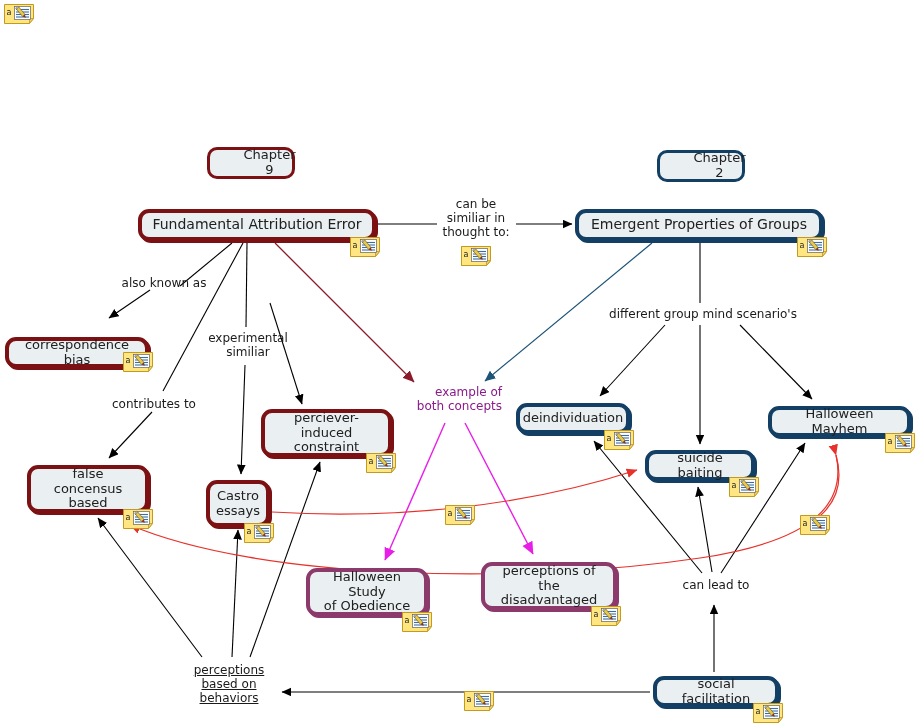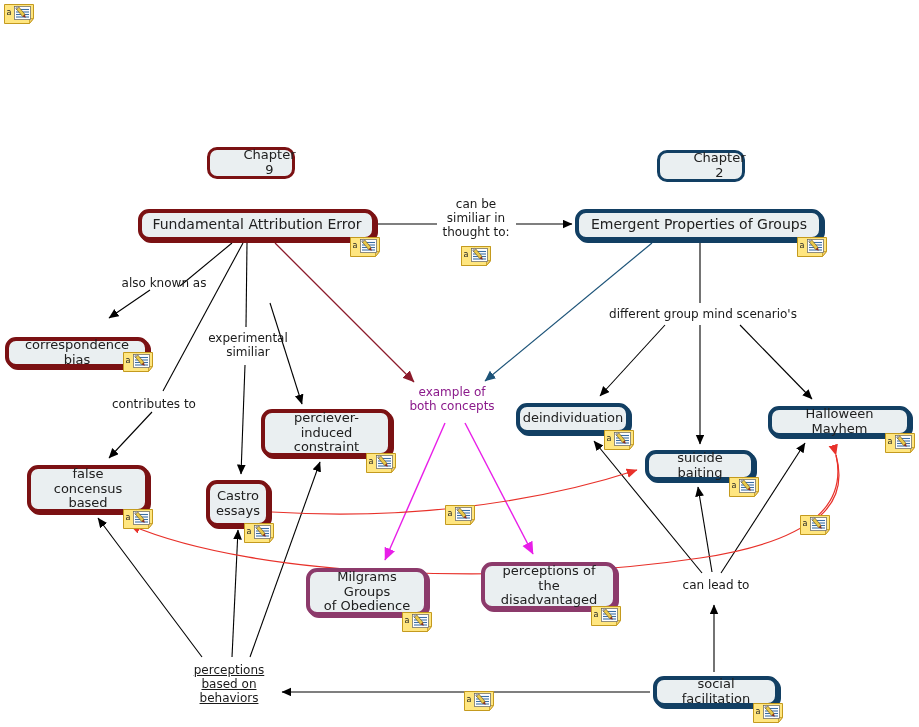--- a/index.html
+++ b/index.html
@@ -37,21 +37,21 @@
 
   
   .phrase{
     position:absolute;
     text-align:center;
     color:#1a1a1a;
     line-height:1.16;
     white-space:pre-line;
     background:transparent;
   }
-  .phrase.magenta{color:#8b1a8b;}
+  .phrase.magenta{color:#8b1a8b;text-align:right;}
 
   
   .note{
     position:absolute;
     width:30px;height:20px;
     z-index:40;
   }
   .note svg{display:block;width:30px;height:20px;}
 </style>
 </head>
@@ -251,21 +251,21 @@
             <line x1="12" y1="10.5" x2="25" y2="10.5"></line>
             <line x1="12" y1="13" x2="25" y2="13"></line>
           </g>
           <g transform="rotate(-40 18 9)">
             <rect x="16.2" y="2" width="3.2" height="10" fill="#e8c84a" stroke="#7a5a10" stroke-width="0.6"></rect>
             <path d="M16.2,12 l1.6,3 l1.6,-3 z" fill="#8b2b1b"></path>
             <rect x="16.2" y="1" width="3.2" height="1.6" fill="#b0b0b0" stroke="#707070" stroke-width="0.4"></rect>
           </g>
         </svg>
       </div>
-      <div class="node purple" style="left: 306px; top: 568px; width: 122px; height: 48px; font-size: 13px;">Milgrams Groups
+      <div class="node purple" style="left: 306px; top: 568px; width: 122px; height: 48px; font-size: 13px;">Halloween Study
 of Obedience</div>
       <div class="note" style="left: 402px; top: 612px;">
         <svg viewBox="0 0 30 20">
           <path d="M0.5,0.5 h29 v14 l-4,5 h-25 z" fill="#ffe680" stroke="#c49a1e" stroke-width="1"></path>
           <path d="M25.5,14.5 h4 l-4,5 z" fill="#f0d070" stroke="#c49a1e" stroke-width="0.8"></path>
           <text x="5" y="10.5" font-family="DejaVu Sans, sans-serif" font-size="8" fill="#202020" text-anchor="middle">a</text>
           <rect x="10.5" y="2.5" width="16" height="13" fill="#ffffff" stroke="#606060" stroke-width="0.7"></rect>
           <g stroke="#3a6ea5" stroke-width="1.1">
             <line x1="12" y1="5.5" x2="25" y2="5.5"></line>
             <line x1="12" y1="8" x2="25" y2="8"></line>

